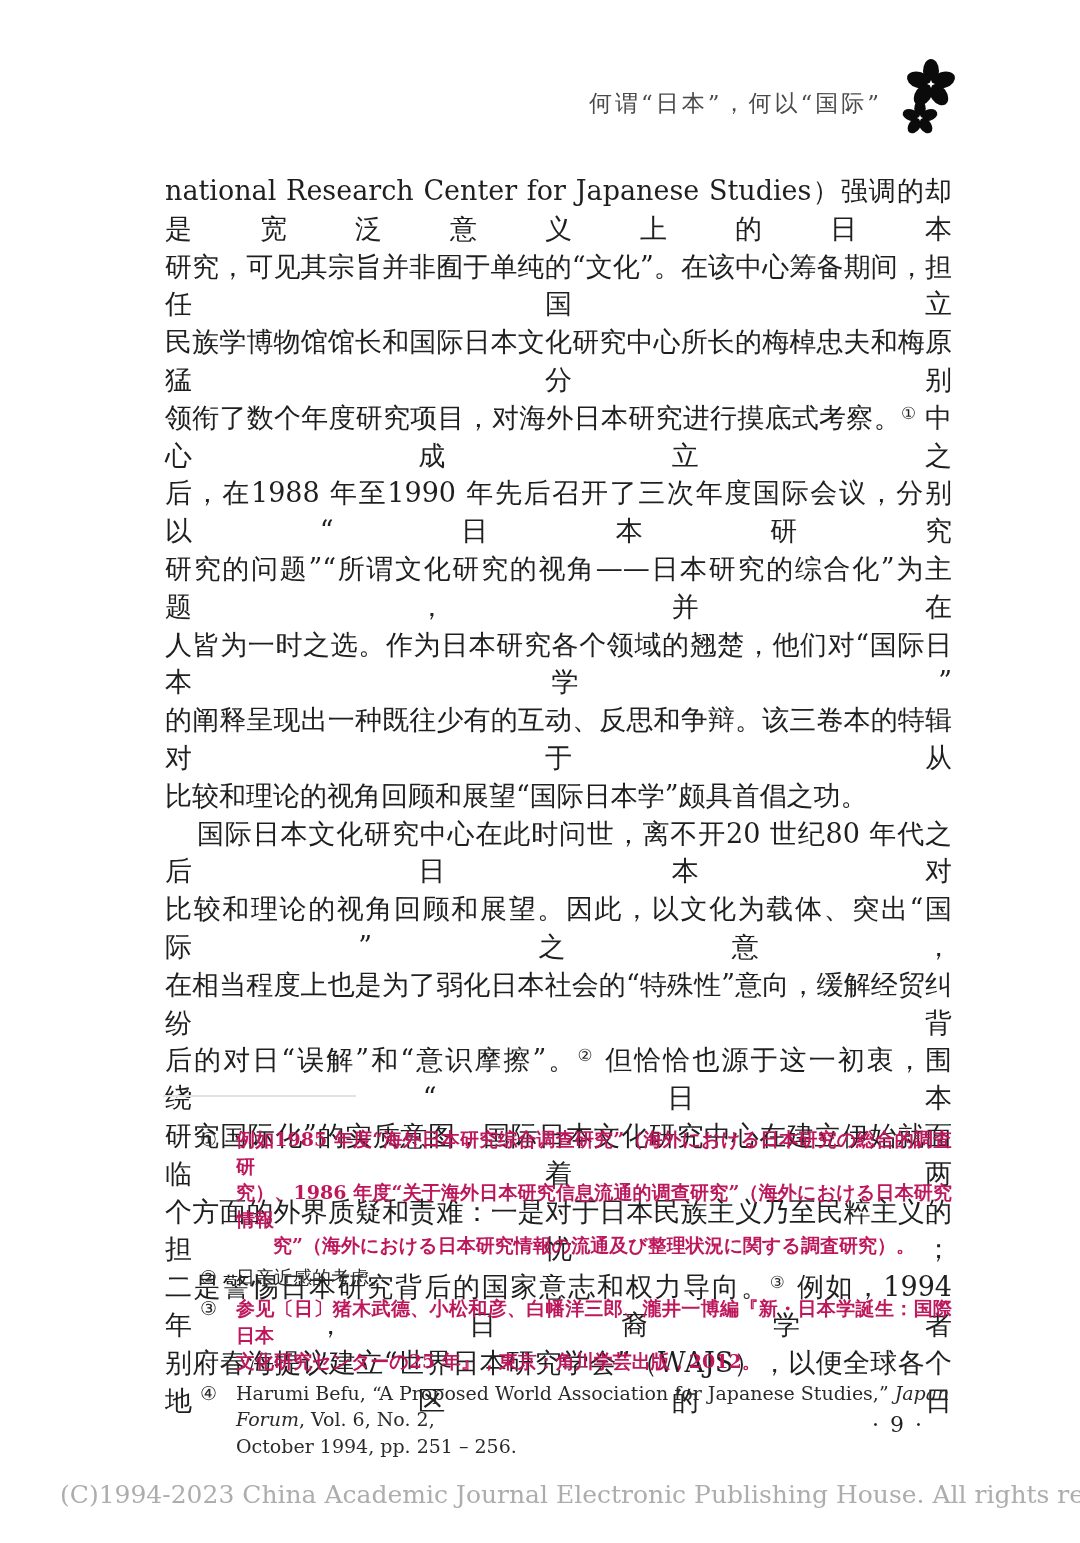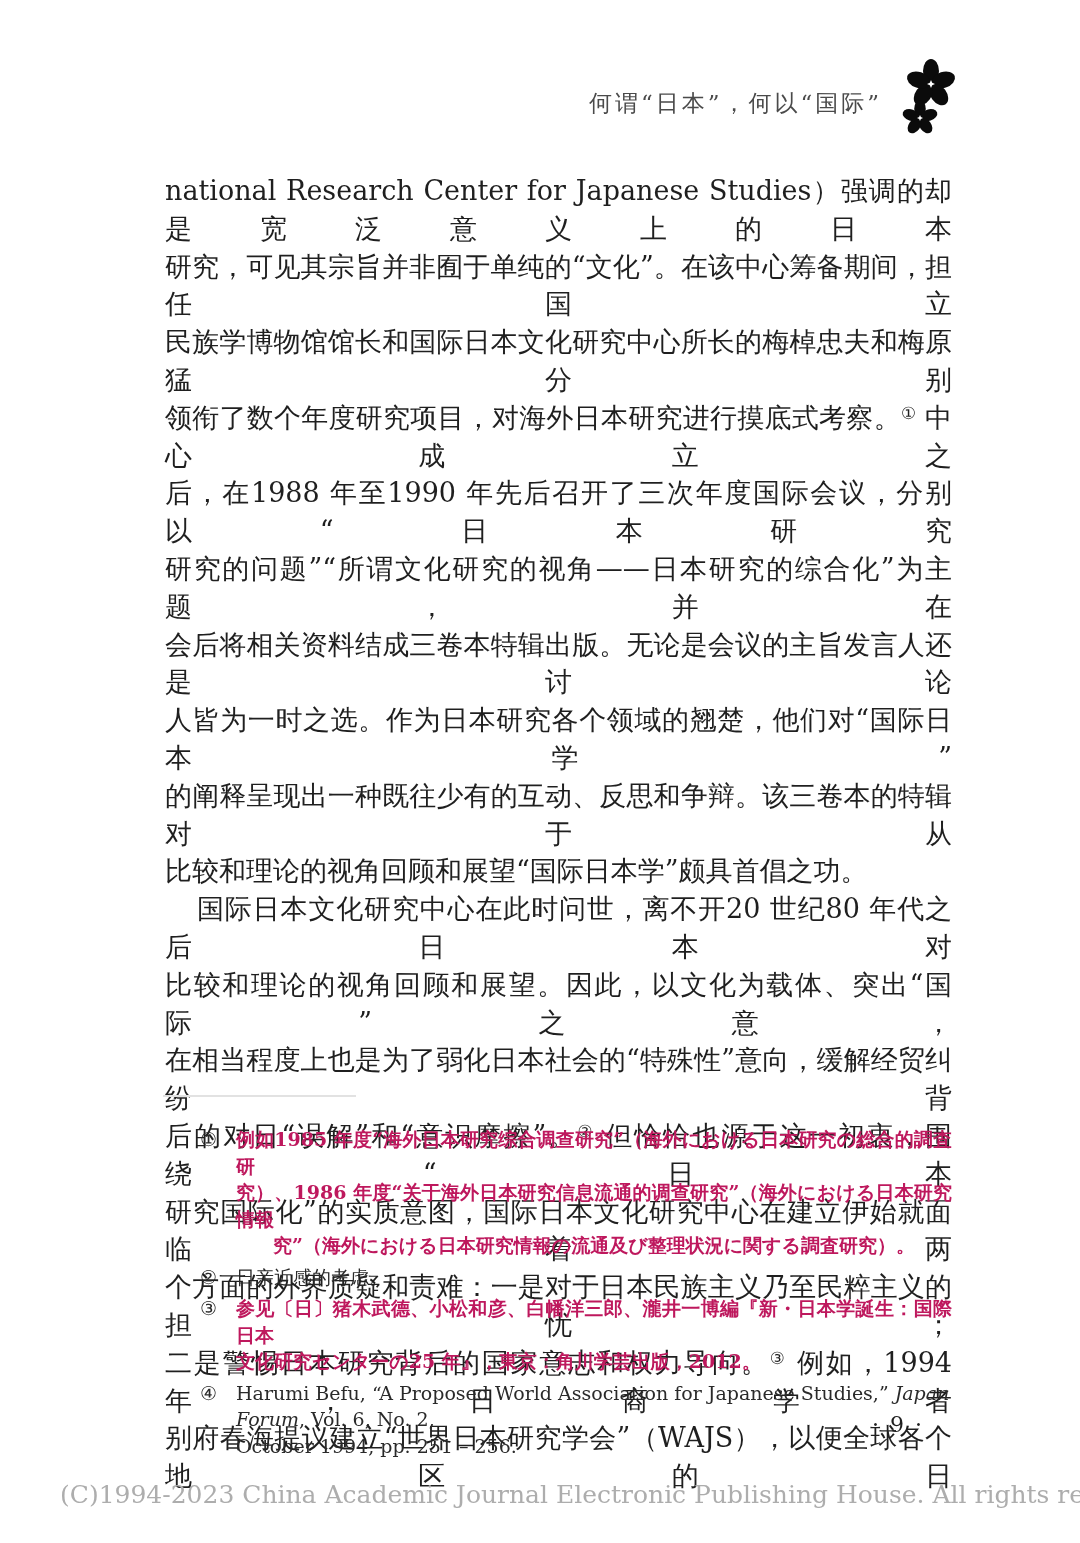--- a/index.html
+++ b/index.html
@@ -95,21 +95,20 @@
   </div>
 
   <div class="body-block">
     <div>
       <div class="line">national Research Center for Japanese Studies）强调的却是宽泛意义上的日本</div>
       <div class="line">研究，可见其宗旨并非囿于单纯的“文化”。在该中心筹备期间，担任国立</div>
       <div class="line">民族学博物馆馆长和国际日本文化研究中心所长的梅棹忠夫和梅原猛分别</div>
       <div class="line">领衔了数个年度研究项目，对海外日本研究进行摸底式考察。<sup>①</sup> 中心成立之</div>
       <div class="line">后，在1988 年至1990 年先后召开了三次年度国际会议，分别以“日本研究</div>
       <div class="line">研究的问题”“所谓文化研究的视角——日本研究的综合化”为主题，并在</div>
-      <div class="line">会后将相关资料结成三卷本特辑出版。无论是会议的主旨发言人还是讨论</div>
       <div class="line">人皆为一时之选。作为日本研究各个领域的翘楚，他们对“国际日本学”</div>
       <div class="line">的阐释呈现出一种既往少有的互动、反思和争辩。该三卷本的特辑对于从</div>
       <div class="line para-end">比较和理论的视角回顾和展望“国际日本学”颇具首倡之功。</div>
     </div>
     <div>
       <div class="line indent">国际日本文化研究中心在此时问世，离不开20 世纪80 年代之后日本对</div>
       <div class="line">比较和理论的视角回顾和展望。因此，以文化为载体、突出“国际”之意，</div>
       <div class="line">在相当程度上也是为了弱化日本社会的“特殊性”意向，缓解经贸纠纷背</div>
       <div class="line">后的对日“误解”和“意识摩擦”。<sup>②</sup> 但恰恰也源于这一初衷，围绕“日本</div>
       <div class="line">研究国际化”的实质意图，国际日本文化研究中心在建立伊始就面临着两</div>

